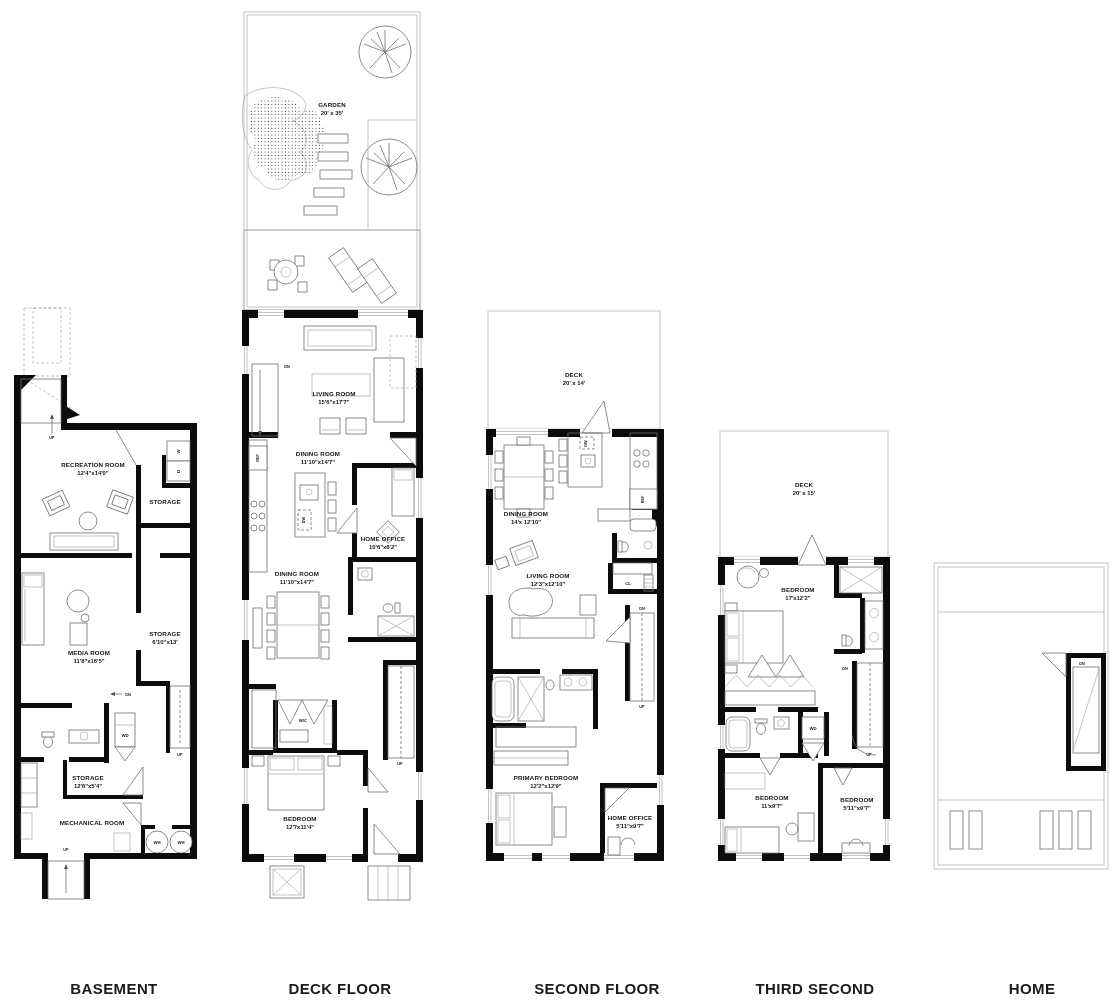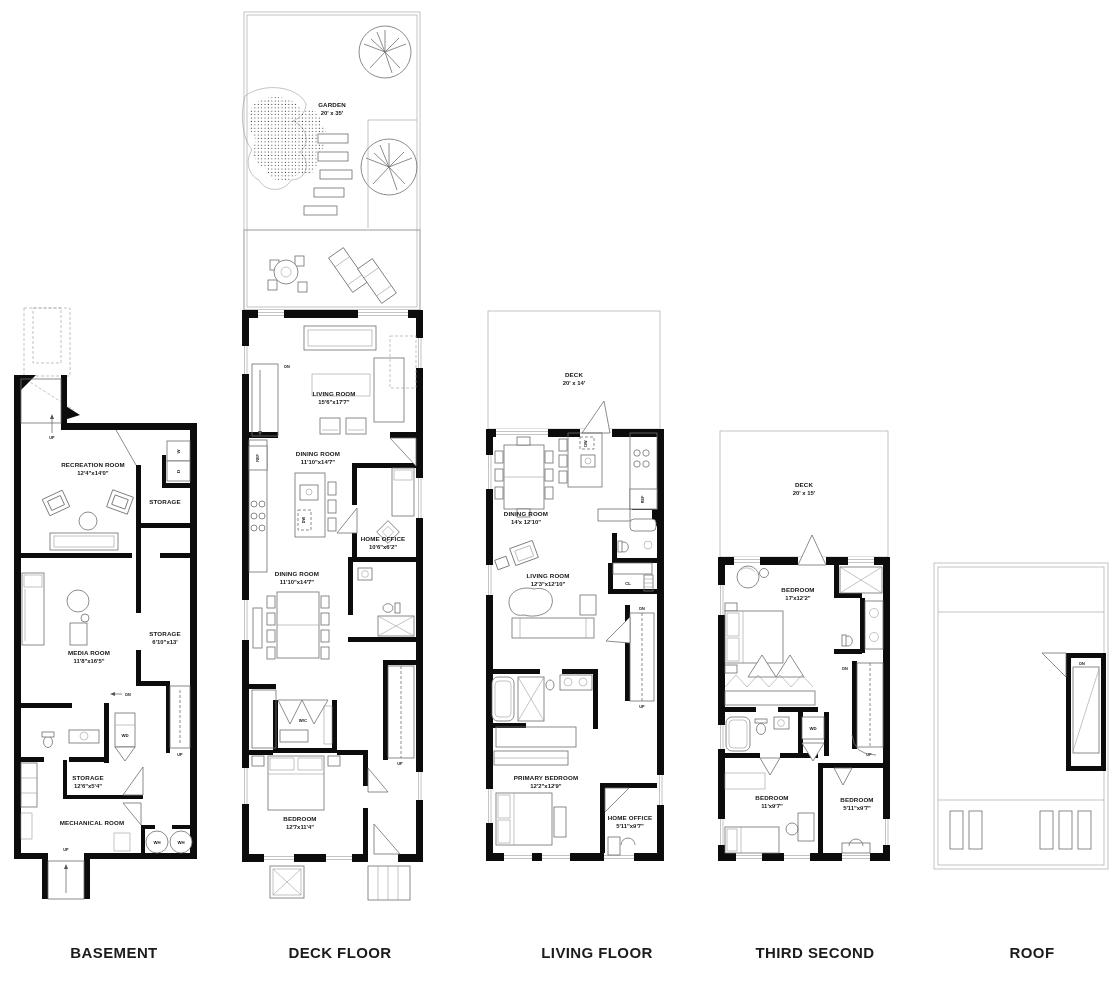--- a/index.html
+++ b/index.html
@@ -13,21 +13,21 @@
   .lt{fill:none;stroke:#9c9c9c;stroke-width:0.6}
   .wh{fill:#ffffff;stroke:#6e6e6e;stroke-width:0.8}
   .win{fill:#ffffff;stroke:none}
   .dash{stroke-dasharray:3 2}
   .arrow{fill:#555;stroke:none}
   text{fill:#141414;font-family:"Liberation Sans",sans-serif}
   .room-name{font-size:6.2px;font-weight:bold;text-anchor:middle;letter-spacing:.15px}
   .room-dims{font-size:5.9px;font-weight:bold;text-anchor:middle}
   .ann{font-size:4.3px;font-weight:bold;text-anchor:middle}
   .ann-sm{font-size:3.8px;font-weight:bold;text-anchor:middle}
-  .floor-title{position:absolute;top:944px;transform:translateX(-50%);
+  .floor-title{position:absolute;top:980px;transform:translateX(-50%);
                font-size:15px;font-weight:bold;letter-spacing:.4px;color:#1b1b1b;white-space:nowrap}
 </style>
 </head>
 <body>
 
 <div id="stage">
 
 <svg width="0" height="0" style="position:absolute" aria-hidden="true">
  <defs>
   <pattern id="deckgrid" width="17.2" height="17.2" patternUnits="userSpaceOnUse">
@@ -723,17 +723,17 @@
     <rect class="wh" x="39" y="256" width="13" height="38"></rect>
     <rect class="wh" x="110" y="256" width="13" height="38"></rect>
     <rect class="wh" x="129" y="256" width="13" height="38"></rect>
     <rect class="wh" x="148" y="256" width="13" height="38"></rect>
   </g>
 </svg>
 </div>
 
 <div class="floor-title" style="left:114px">BASEMENT</div>
 <div class="floor-title" style="left:340px">DECK FLOOR</div>
-<div class="floor-title" style="left:597px">LIVING FLOOR</div>
+<div class="floor-title" style="left:597px">SECOND FLOOR</div>
 <div class="floor-title" style="left:815px">THIRD SECOND</div>
-<div class="floor-title" style="left:1032px">ROOF</div>
+<div class="floor-title" style="left:1032px">HOME</div>
 
 </div>
 
 </body></html>

